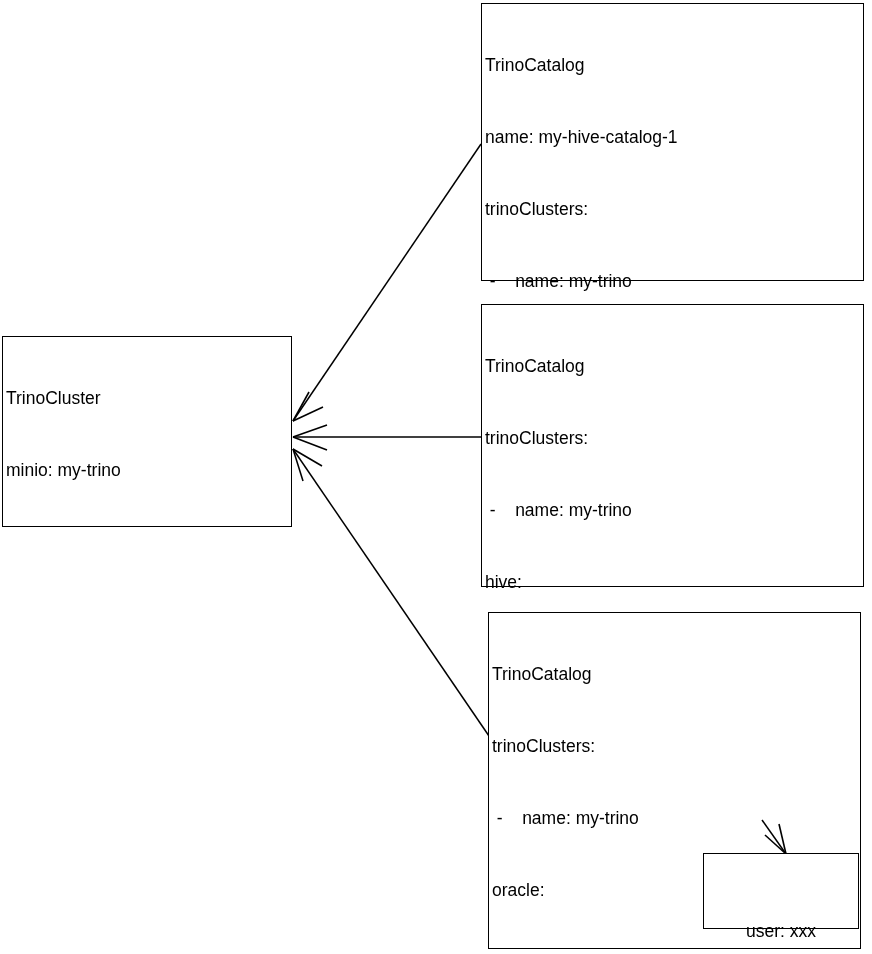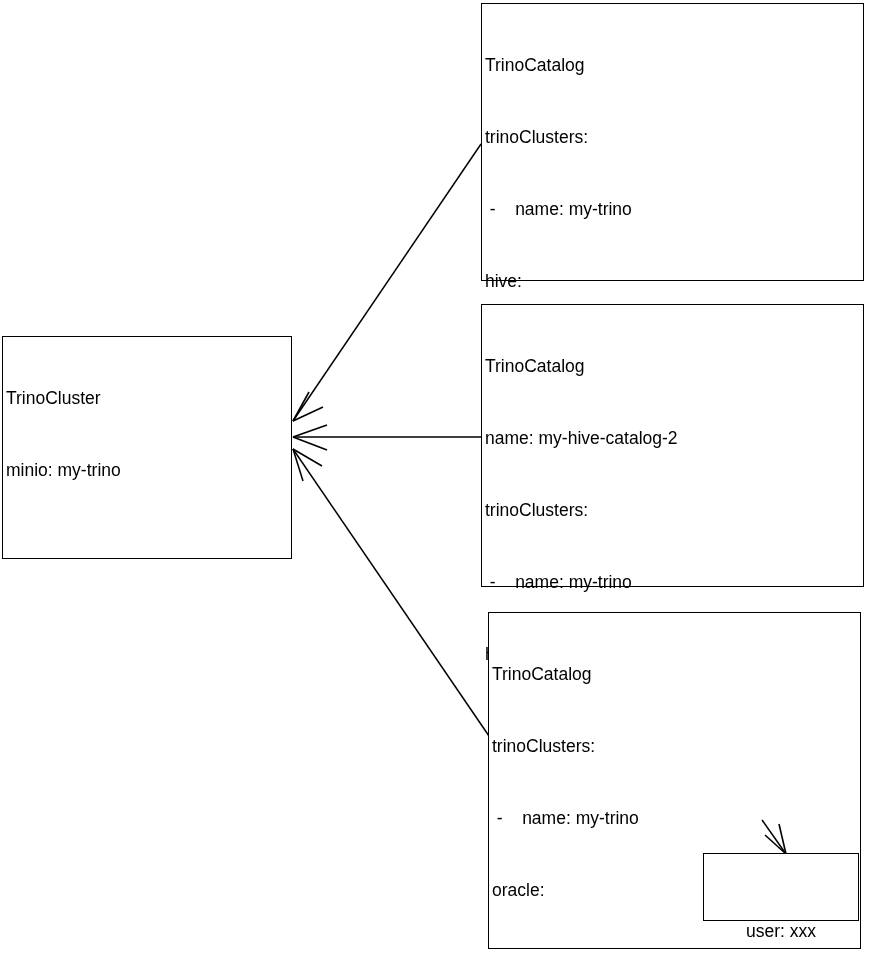--- a/index.html
+++ b/index.html
@@ -35,21 +35,21 @@
     letter-spacing: 0px;
   }
   .node-text .line {
     display: block;
     height: 24px;
   }
   #trino-cluster {
     left: 2px;
     top: 336px;
     width: 290px;
-    height: 223px;
+    height: 191px;
   }
   #catalog-hive-1 {
     left: 481px;
     top: 3px;
     width: 383px;
     height: 278px;
   }
   #catalog-hive-2 {
     left: 481px;
     top: 304px;
@@ -59,21 +59,21 @@
   #catalog-oracle {
     left: 488px;
     top: 612px;
     width: 373px;
     height: 337px;
   }
   #secret-box {
     left: 214px;
     top: 240px;
     width: 156px;
-    height: 68px;
+    height: 76px;
     border: 1.6px solid #000000;
     background: #ffffff;
   }
   #secret-box .secret-text {
     position: absolute;
     left: 0;
     top: 12px;
     width: 100%;
     text-align: center;
     font-size: 17.5px;
@@ -130,34 +130,34 @@
   <div class="node" id="trino-cluster">
     <div class="node-text">
       <span class="line">TrinoCluster</span>
       <span class="line">minio: my-trino</span>
     </div>
   </div>
 
   <div class="node" id="catalog-hive-1">
     <div class="node-text">
       <span class="line">TrinoCatalog</span>
+      <span class="line">name: my-hive-catalog-1</span>
       <span class="line">trinoClusters:</span>
       <span class="line"> -    name: my-trino</span>
       <span class="line">hive:</span>
       <span class="line">   s3: # S3ConnnectionSpec</span>
       <span class="line">      inline:</span>
       <span class="line">         host: minio</span>
       <span class="line">   metastore: # whatever</span>
     </div>
   </div>
 
   <div class="node" id="catalog-hive-2">
     <div class="node-text">
       <span class="line">TrinoCatalog</span>
-      <span class="line">name: my-hive-catalog-2</span>
       <span class="line">trinoClusters:</span>
       <span class="line"> -    name: my-trino</span>
       <span class="line">hive:</span>
       <span class="line">   hdfs:</span>
       <span class="line">      # TBD</span>
       <span class="line">   metastore: # whatever</span>
     </div>
   </div>
 
   <div class="node" id="catalog-oracle">

